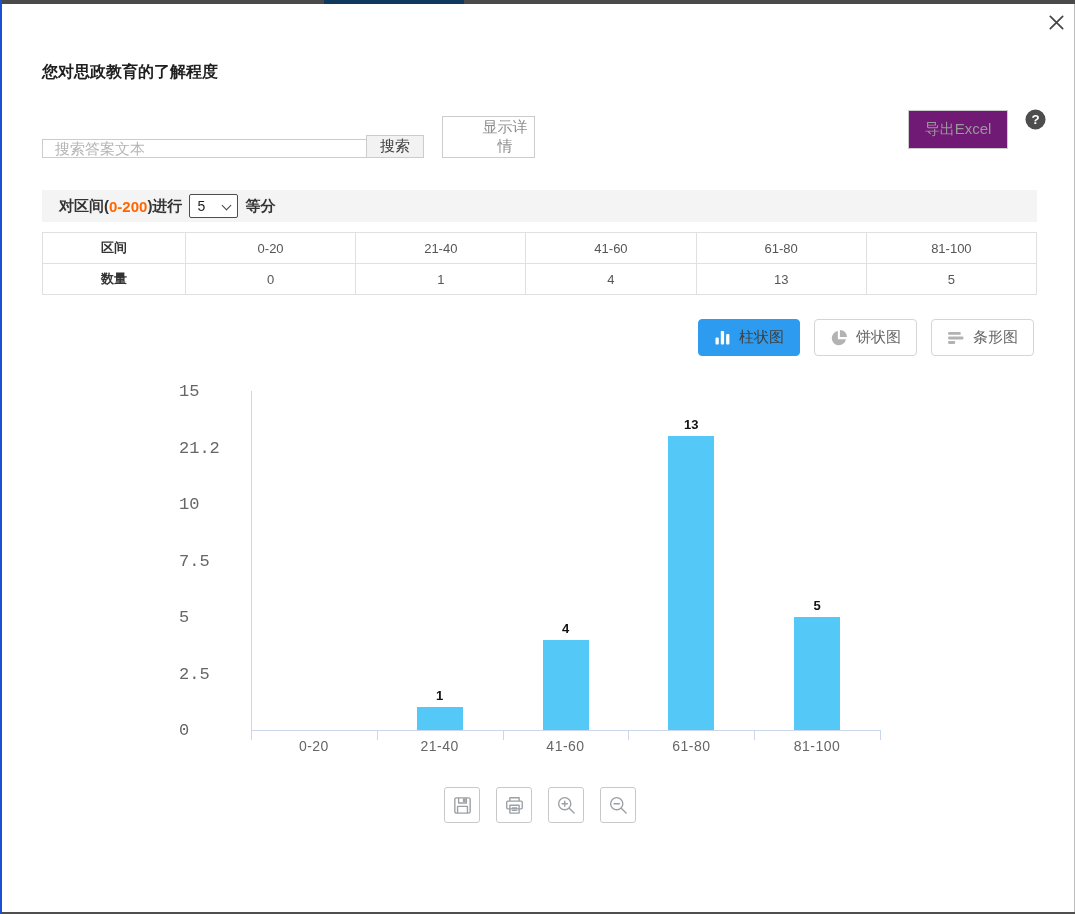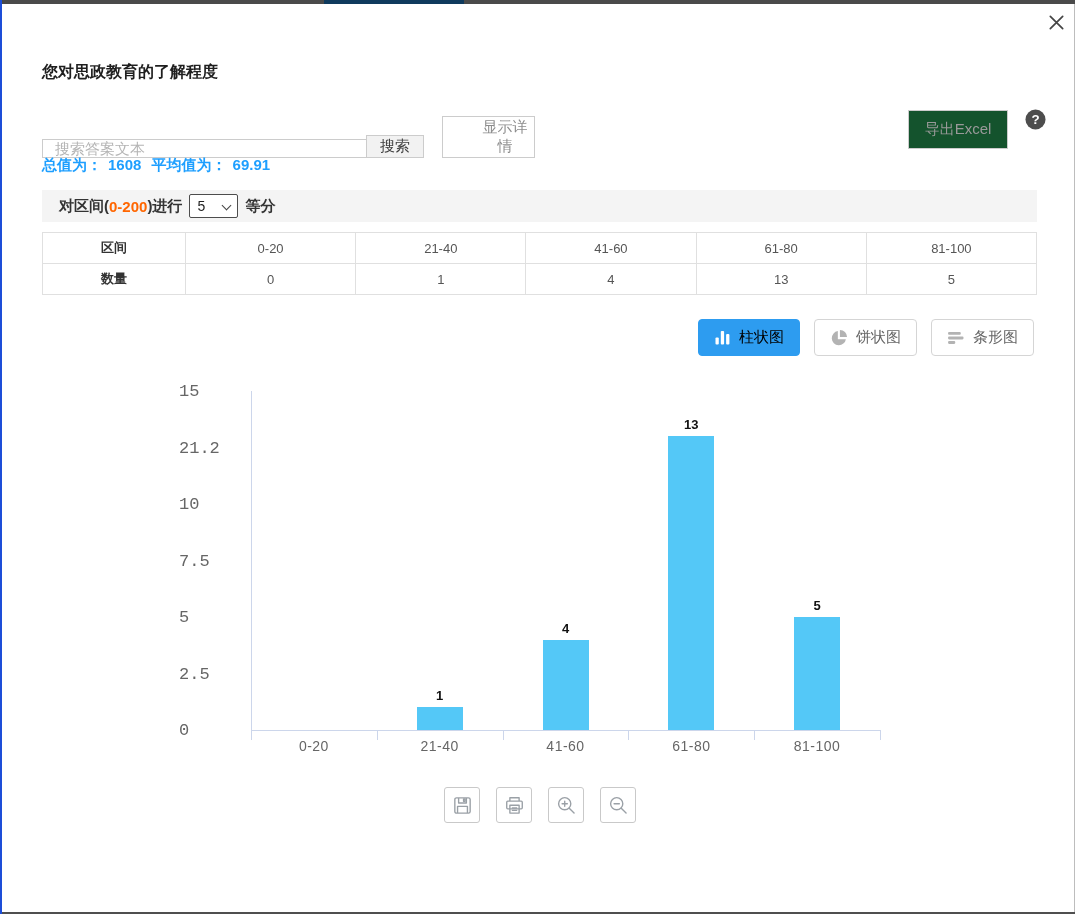--- a/index.html
+++ b/index.html
@@ -18,21 +18,21 @@
 
   .search-row{position:absolute;left:40px;top:100px;height:38px;display:flex;align-items:flex-end;margin-top:20px;}
   .search-input{width:325px;border:1px solid #ccc;box-sizing:border-box;padding:0 12px;font-size:15px;
                 color:#333;outline:none;font-family:inherit;}
   .search-input::placeholder{color:#b5b5b5;}
   .search-btn{width:58px;margin-left:-1px;border:1px solid #ccc;background:#f2f2f2;font-size:15px;color:#404040;
               cursor:pointer;font-family:inherit;}
   .details-btn{margin-left:18px;width:93px;border:1px solid #ccc;background:#fff;font-size:15px;color:#8c8c8c;
                cursor:pointer;font-family:inherit;padding-left:39px;}
   .export-wrap{position:absolute;top:100px;left:906px;height:39px;display:flex;align-items:center;}
-  .export-btn{width:100px;height:39px;border:1px solid #ccc;background:#14532d;font-size:15px;color:#999;
+  .export-btn{width:100px;height:39px;border:1px solid #ccc;background:#701a75;font-size:15px;color:#999;
               cursor:pointer;font-family:inherit;margin-top:20px;}
   .help-btn{margin-left:17px;border:none;background:none;padding:0;cursor:pointer;line-height:0;}
 
   .stats-line{position:absolute;left:40px;top:156px;font-size:15px;font-weight:bold;color:var(--accent,#1e9fff);}
   .stats-line span{margin-right:6px;}
 
   .interval-bar{position:absolute;left:40px;top:190px;width:995px;height:32px;background:#f4f4f4;
                 display:flex;align-items:center;font-size:15px;font-weight:bold;color:#333;padding-left:17px;
                 box-sizing:border-box;}
   .interval-range{color:var(--orange,#ff6600);}
@@ -45,21 +45,21 @@
 
   .interval-table{position:absolute;left:40px;top:232px;width:995px;border-collapse:collapse;table-layout:fixed;padding-left:25px;}
   .interval-table td{border:1px solid #e0e0e0;height:28px;text-align:center;font-size:13px;color:#555;}
   .interval-table td.hdr{font-weight:bold;color:#333;}
 
   .chart-type-row{position:absolute;top:319px;right:40px;display:flex;}
   .ct-btn{height:37px;margin-left:14px;display:inline-flex;align-items:center;justify-content:center;gap:8px;
           border:1px solid #d5d5d5;border-radius:4px;background:#fff;color:#666;font-size:15px;cursor:pointer;
           font-family:inherit;padding:0 15px;box-sizing:border-box;}
   .ct-btn .ico{color:#b3b3b3;line-height:0;}
-  .ct-btn.active{background:var(--btn-blue,#2d9cf0);border-color:var(--btn-blue,#2d9cf0);color:#000000;}
+  .ct-btn.active{background:var(--btn-blue,#2d9cf0);border-color:var(--btn-blue,#2d9cf0);color:#404040;}
   .ct-btn.active .ico{color:#fff;}
 
   #chart{position:absolute;left:0;top:0;width:1075px;height:914px;pointer-events:none;}
   #chart .axis{position:absolute;background:var(--axis,#ccd6eb);}
   #chart .ylab{position:absolute;font-size:17px;color:#666;text-align:left;width:60px;transform:translateY(-50%);font-family:Liberation Mono, monospace;}
   #chart .xlab{position:absolute;font-size:14px;color:#666;text-align:center;transform:translateX(-50%);letter-spacing:0.5px;}
   #chart .bar{position:absolute;background:var(--bar,#54c8f7);}
   #chart .dlab{position:absolute;font-size:13px;font-weight:bold;color:#111;text-align:center;transform:translateX(-50%);}
 
   .chart-toolbar{position:absolute;left:442px;top:787px;display:flex;gap:16px;}
@@ -90,24 +90,20 @@
   </div>
 
   <div class="export-wrap">
     <button class="export-btn">导出Excel</button>
     <button class="help-btn" aria-label="help"><svg viewBox="0 0 22 22" width="21" height="21">
           <circle cx="11" cy="11" r="10.5" fill="#4d4d4d"></circle>
           <text x="11" y="15.8" text-anchor="middle" font-size="14" font-weight="bold" fill="#fff" font-family="Liberation Sans,sans-serif">?</text>
         </svg></button>
   </div>
 
-  <div class="stats-line">
-    <span>总值为：</span><span>1608</span>
-    <span>平均值为：</span><span>69.91</span>
-  </div>
 
   <div class="interval-bar">
     <span>对区间(</span>
       <span class="interval-range">0-200</span>
       <span>)进行</span>
     <span class="select-wrap">
       <select class="parts-select">
         <option selected="">5</option>
       </select>
       <span class="select-caret"></span>

